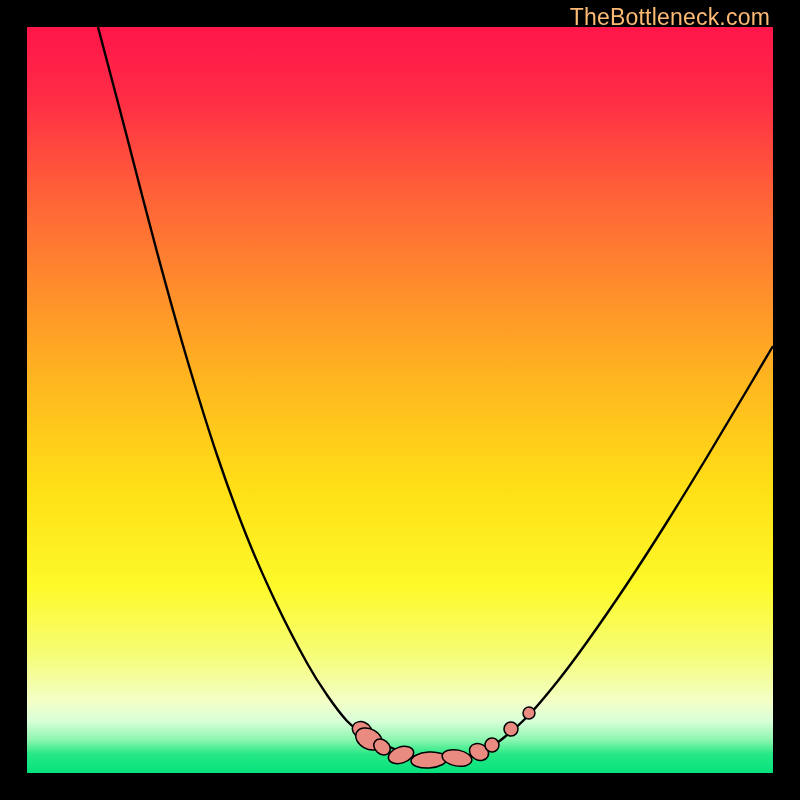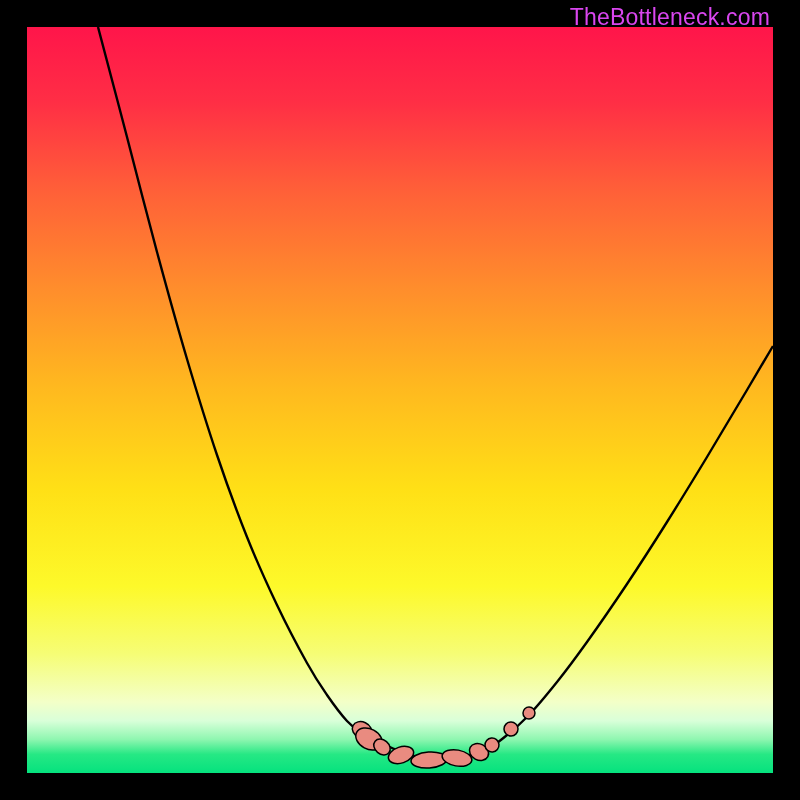--- a/index.html
+++ b/index.html
@@ -23,21 +23,21 @@
     left: 27px;
     top: 27px;
     width: 746px;
     height: 746px;
     overflow: hidden;
   }
   .watermark {
     position: absolute;
     top: 4px;
     right: 30px;
-    color: #d946ef;
+    color: #fdba74;
     font-size: 23px;
     font-weight: 500;
     letter-spacing: 0.2px;
     user-select: none;
     text-align: center;
   }
   svg { display: block; }
 </style>
 </head>
 <body>

